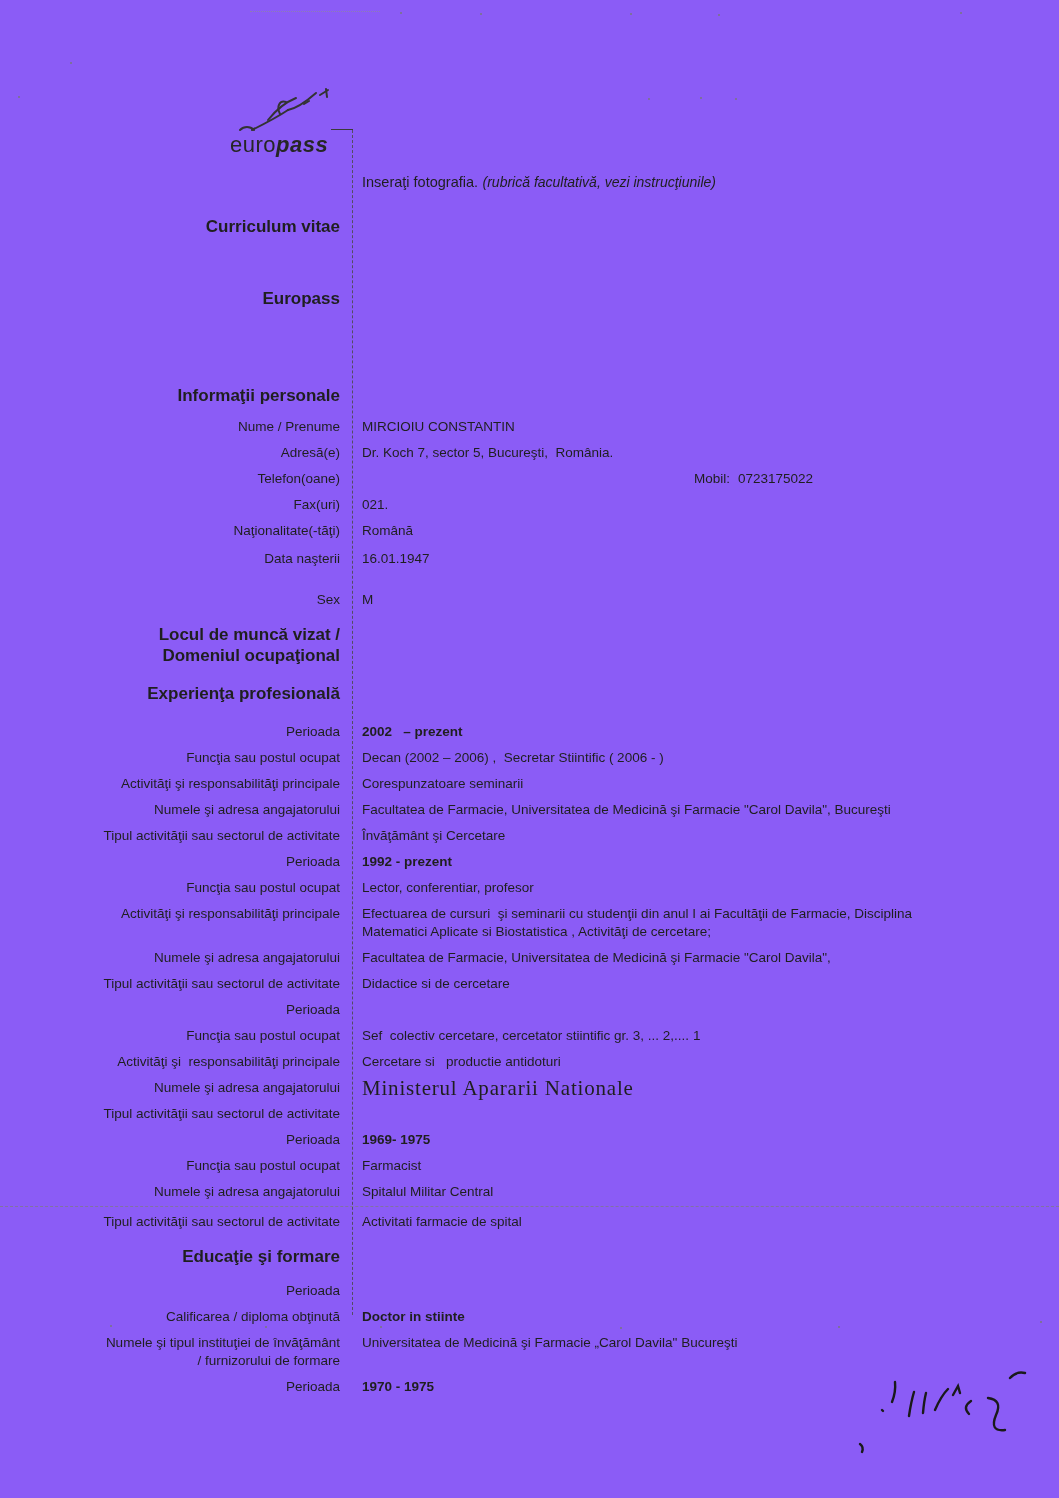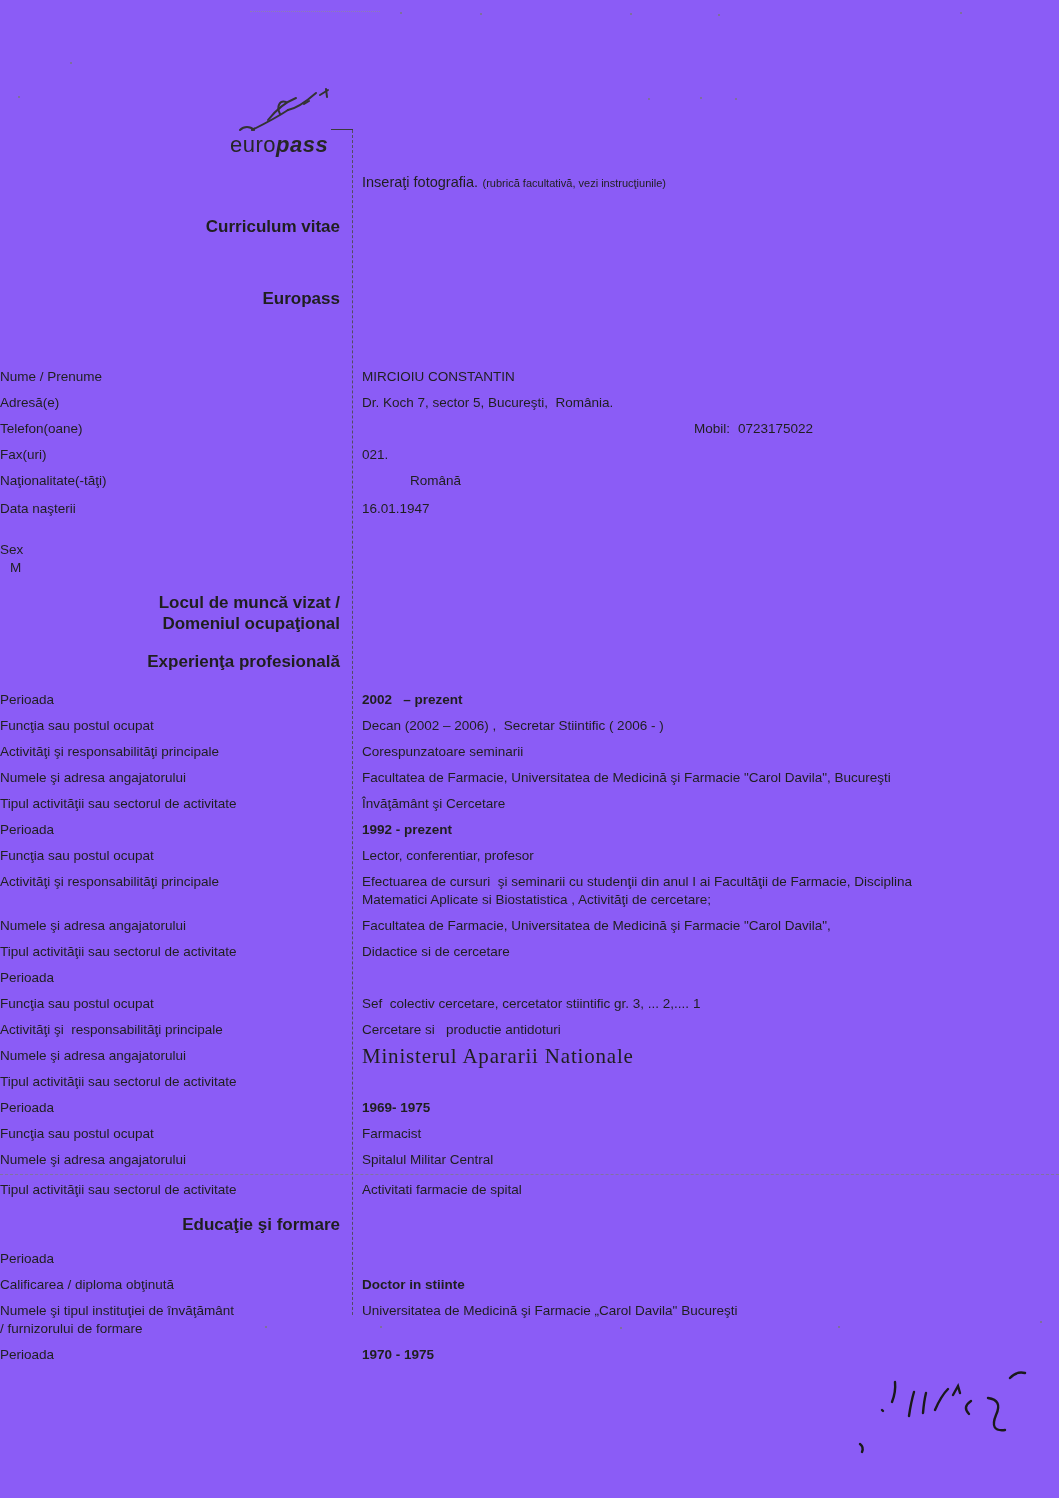--- a/index.html
+++ b/index.html
@@ -28,37 +28,37 @@
   .speck { position:absolute; width:2px; height:2px; background:#777; opacity:.7; }
   
   #logo { position:absolute; left:218px; top:88px; width:150px; }
   #logo .figure { display:block; margin-left:18px; }
   #logo .word { font-size:22px; color:#262626; letter-spacing:.5px; margin-top:-6px; margin-left:12px; }
   #logo .word .pass { font-weight:bold; font-style:italic; }
   
   #flow { position:absolute; left:0; top:0; width:100%; padding-top:170px; }
   .row { display:flex; margin-bottom:8px; }
   .cell { line-height:18px; font-size:13.5px; white-space:pre-wrap; }
-  .label { width:352px; padding-right:12px; text-align:left; flex-shrink:0; }
+  .label { width:352px; padding-right:12px; text-align:right; flex-shrink:0; }
   .value { flex:1; padding-left:10px; padding-right:34px; }
   .bold  { font-weight:bold; }
   .serif { font-family:"Liberation Serif", serif; font-size:21px; letter-spacing:.8px; }
   .heading-row { display:flex; }
   .section-heading {
     width:352px; padding-right:12px; text-align:right; flex-shrink:0;
     font-size:17px; font-weight:bold; line-height:21px; white-space:pre-wrap;
   }
   .doc-title { font-size:17px; font-weight:bold; line-height:30px; }
   .head-value { flex:1; padding-left:10px; padding-top:3px; }
   .photo-main { font-size:14.5px; }
-  .photo-note { font-size:11px; }
+  .photo-note { font-size:14px;font-style:italic; }
   .mobile-group { margin-left:332px; }
   .mobile-group .num { margin-left:8px; }
   
-  .mt8 { margin-top:8px;gap:48px; } .mt9 { margin-top:23px;flex-direction:column; } .mt10 { margin-top:10px; }
+  .mt8 { margin-top:8px; } .mt9 { margin-top:23px; } .mt10 { margin-top:10px; }
   .mt12 { margin-top:12px; } .mt15 { margin-top:15px; } .mt17 { margin-top:17px; }
   .mt19 { margin-top:19px; } .mt29 { margin-top:29px; } .mt6 { margin-top:6px; }
   
   #signature { position:absolute; left:852px; top:1358px; }
 </style>
 </head>
 <body>
 
 <div id="page">
 
@@ -102,20 +102,23 @@
       <div class="section-heading">
         <div class="doc-title">Curriculum vitae</div>
         <div class="doc-title">Europass</div>
       </div>
       <div class="head-value">
         <span class="photo-main">Inseraţi fotografia.</span>
         <span class="photo-note">(rubrică facultativă, vezi instrucţiunile)</span>
       </div>
     </div>
 
+    <div class="heading-row mt29">
+      <div class="section-heading">Informaţii personale</div>
+    </div>
 
     <div class="row mt12">
       <div class="cell label">Nume / Prenume</div>
       <div class="cell value">MIRCIOIU CONSTANTIN</div>
     </div>
     <div class="row">
       <div class="cell label">Adresă(e)</div>
       <div class="cell value">Dr. Koch 7, sector 5, Bucureşti,  România.</div>
     </div>
     <div class="row">

